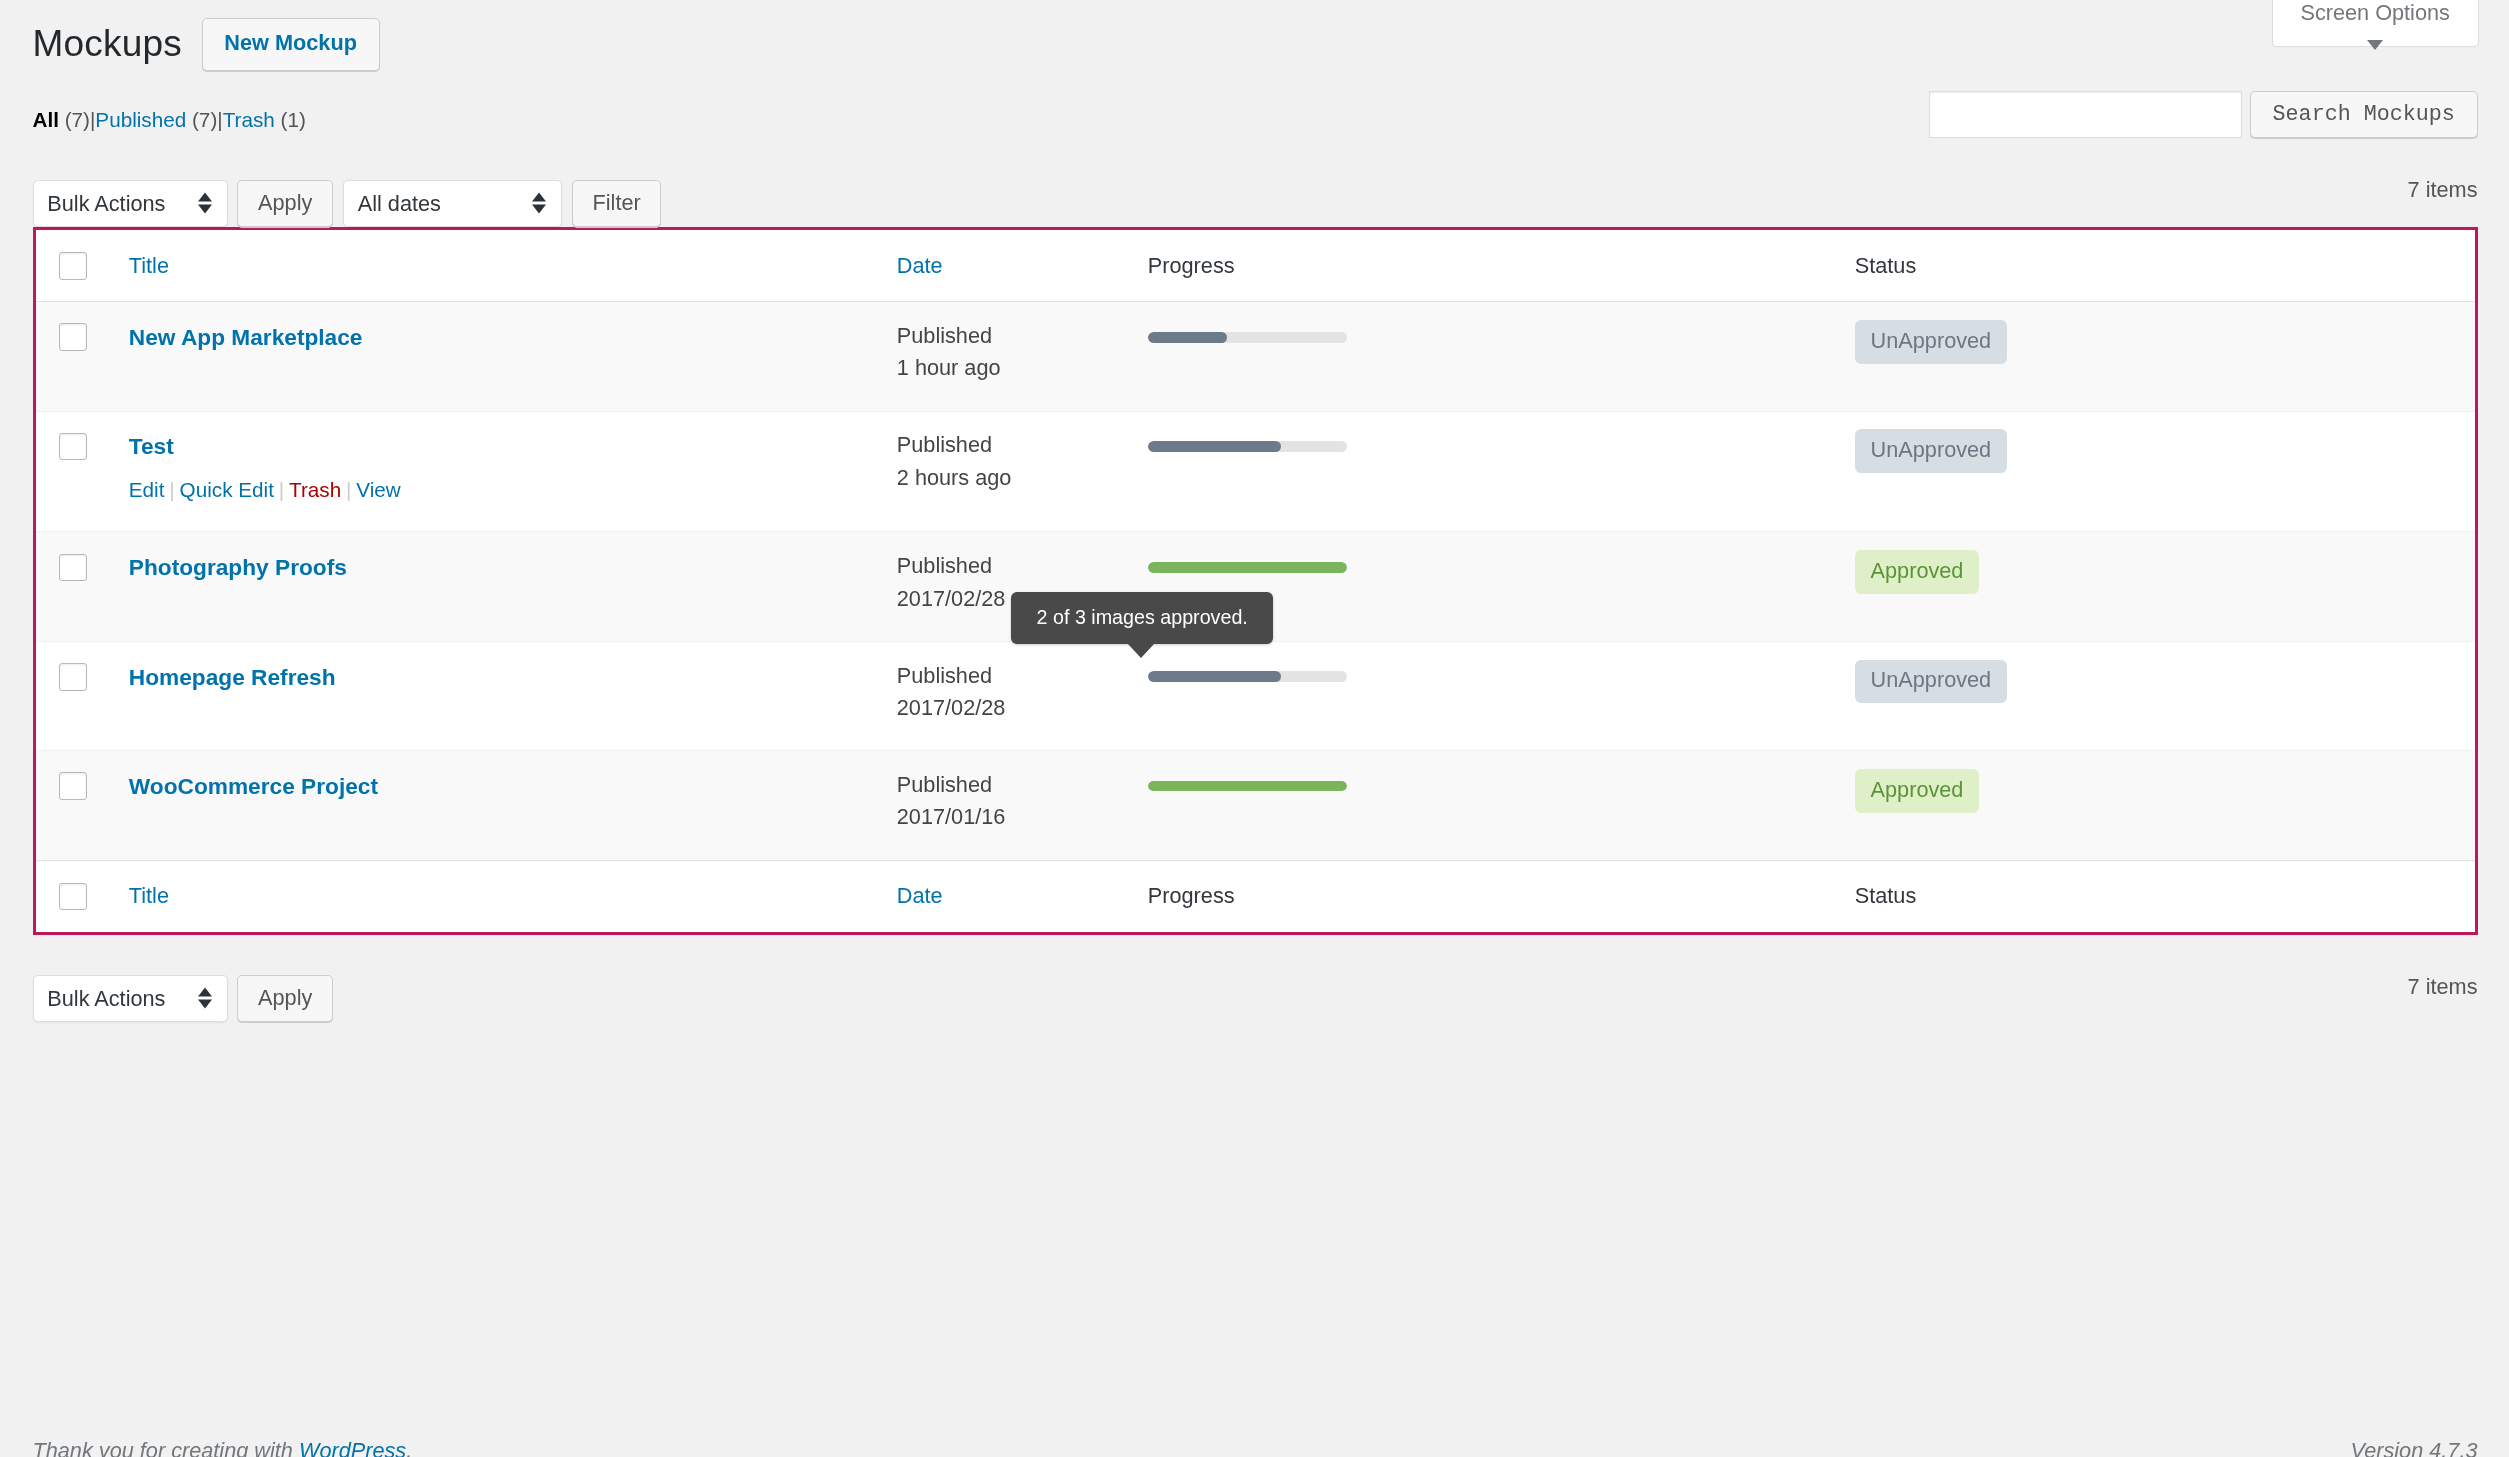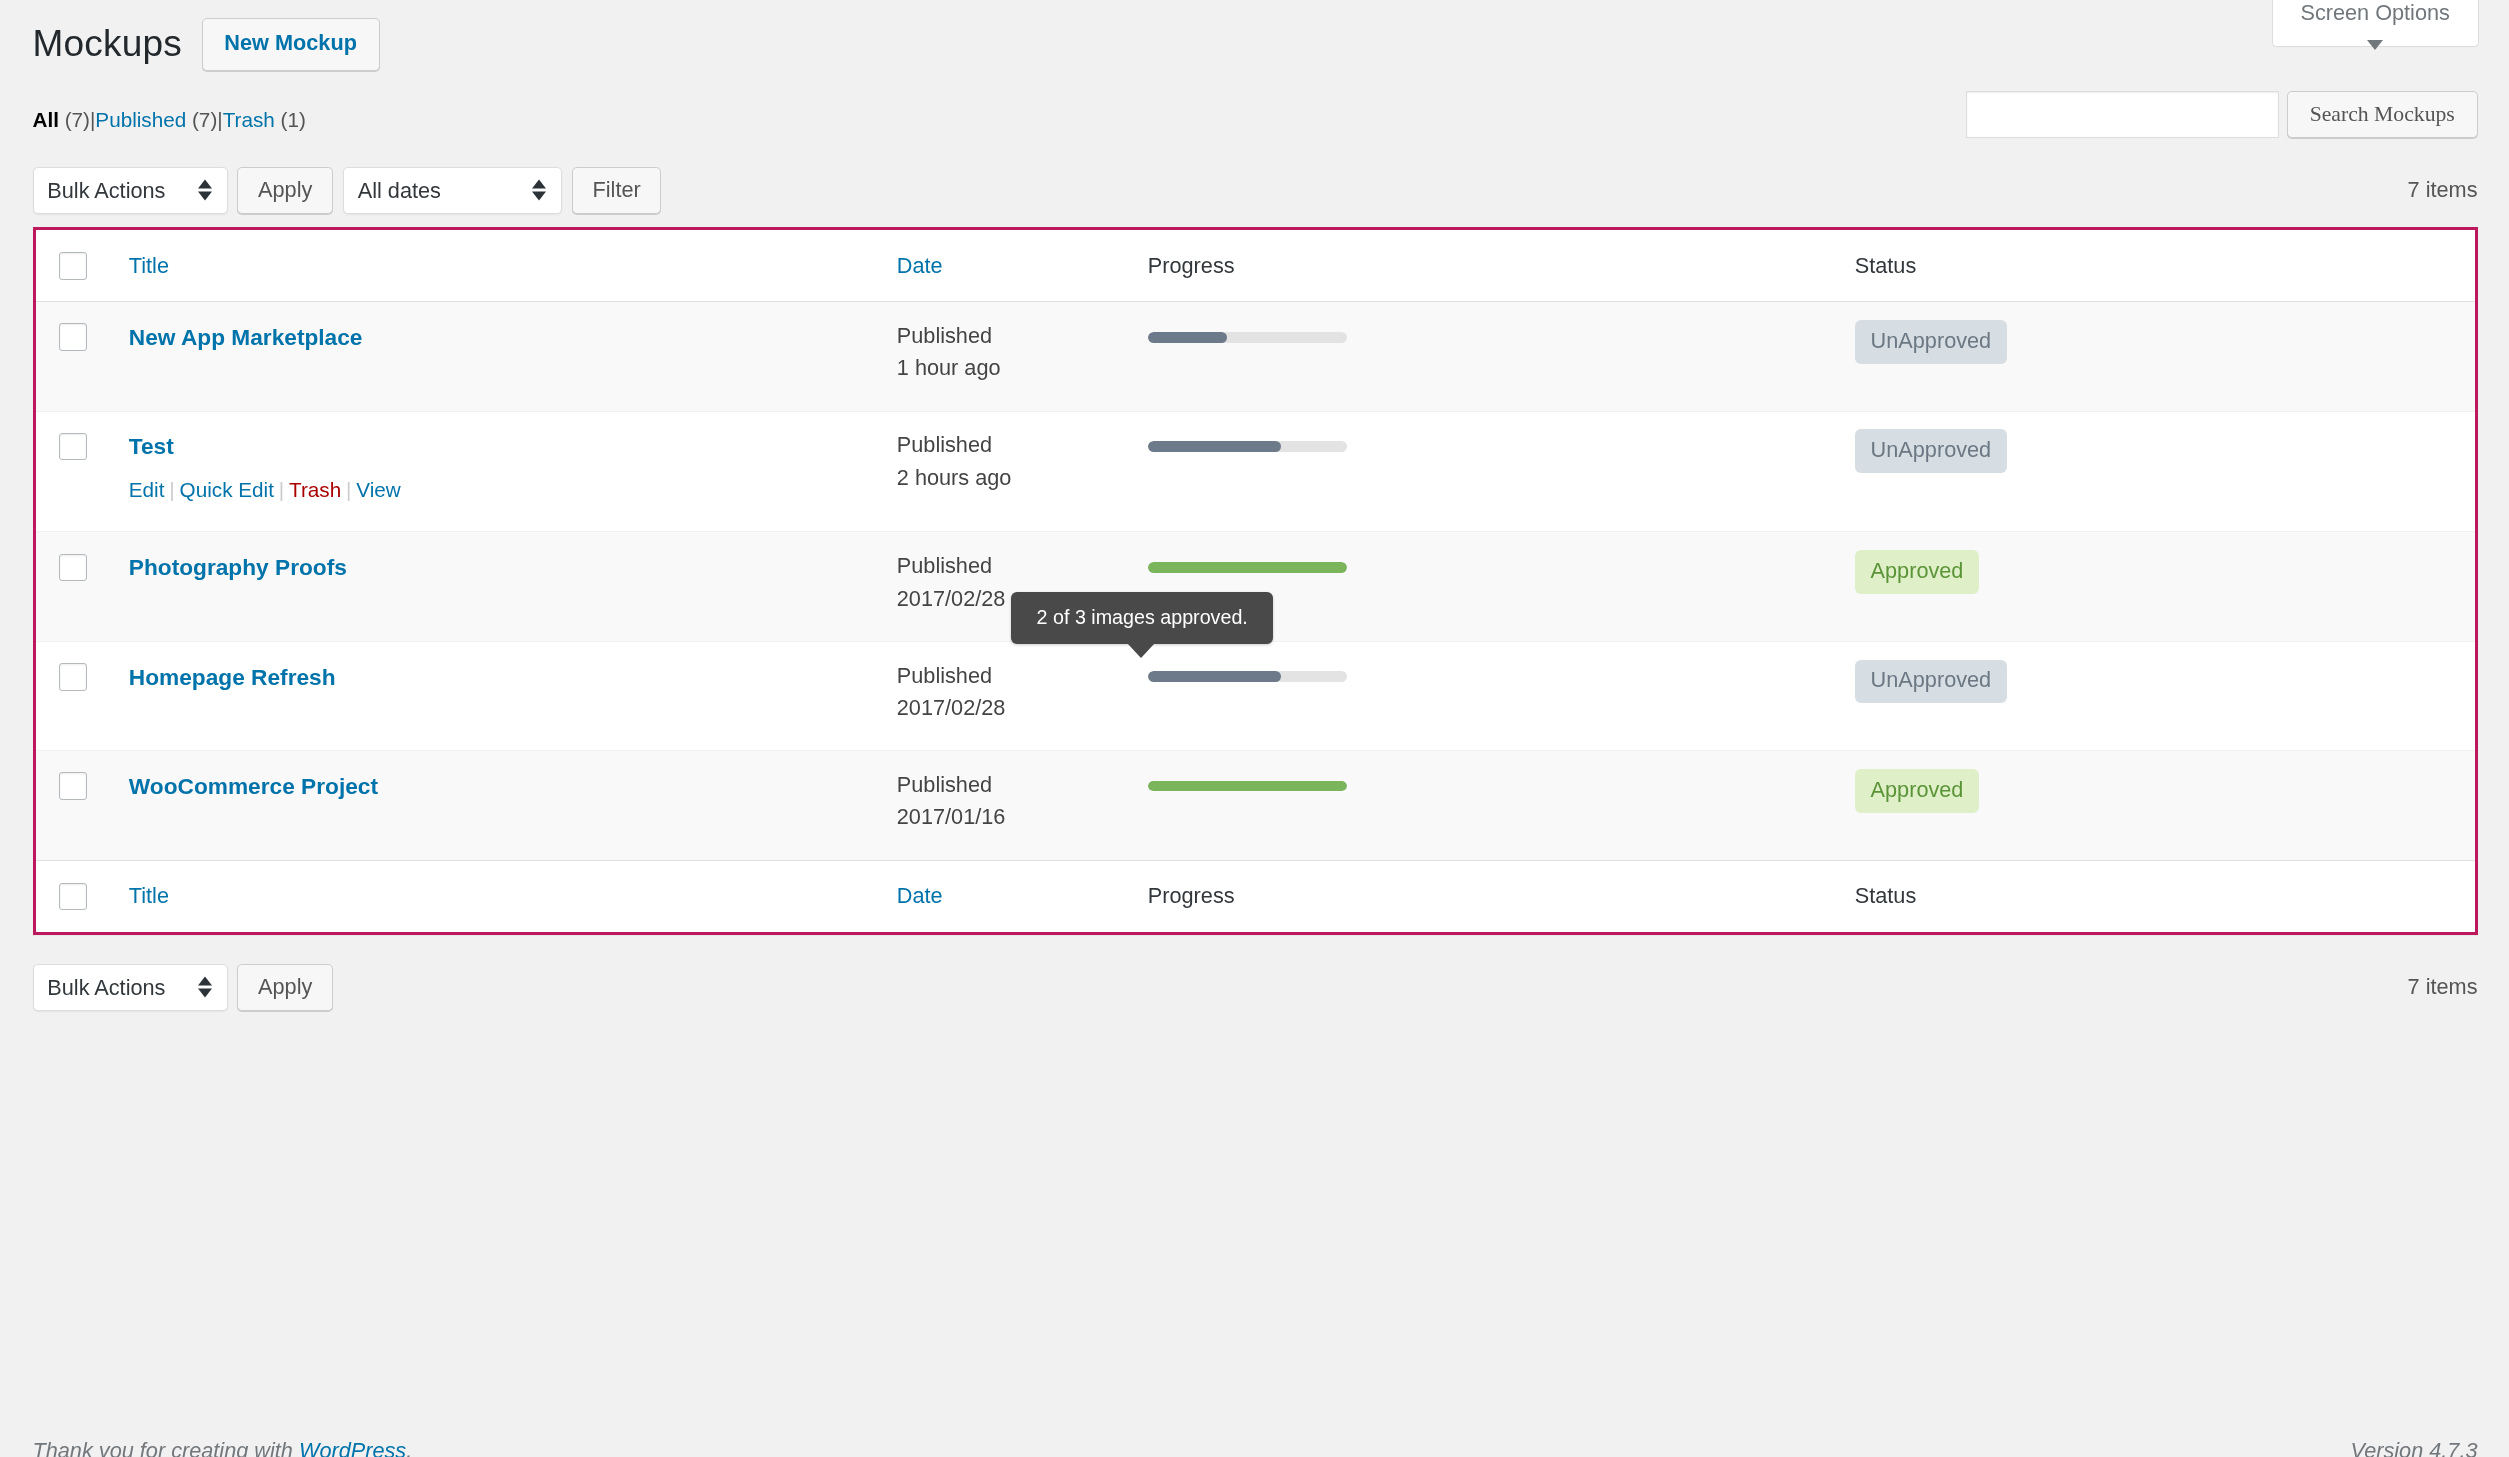--- a/index.html
+++ b/index.html
@@ -106,21 +106,21 @@
     outline: none;
   }
   .button-search {
     height: 47px;
     padding: 0 21.7px;
     background: #f7f7f7;
     border: 1px solid #ccc;
     border-radius: 4.9px;
     color: #555;
     font-size: 21.7px;
-    font-family: Liberation Serif, serif;
+    font-family: Liberation Mono, monospace;
     cursor: pointer;
     box-shadow: 0 1px 0 #ccc;
     white-space: nowrap;
   }
 
   
   ul.subsubsub {
     list-style: none;
     margin: 27.6px 0 0;
     padding: 0;
@@ -139,21 +139,21 @@
   ul.subsubsub a.current {
     color: #000;
     font-weight: 600;
   }
   .count { color: #555; }
   .sep { color: #555; margin: 0 7.9px; }
 
   
   .tablenav {
     display: flex;
-    align-items: center;
+    align-items: flex-end;
     height: 73px;
     margin-top: 13.8px;
     position: relative;
   }
   .tablenav.bottom { margin-top: 17.7px; height: 69px; }
   .actions { display: flex; align-items: center; gap: 9.9px; }
 
   select.wp-select {
     height: 47px;
     min-width: 195px;

